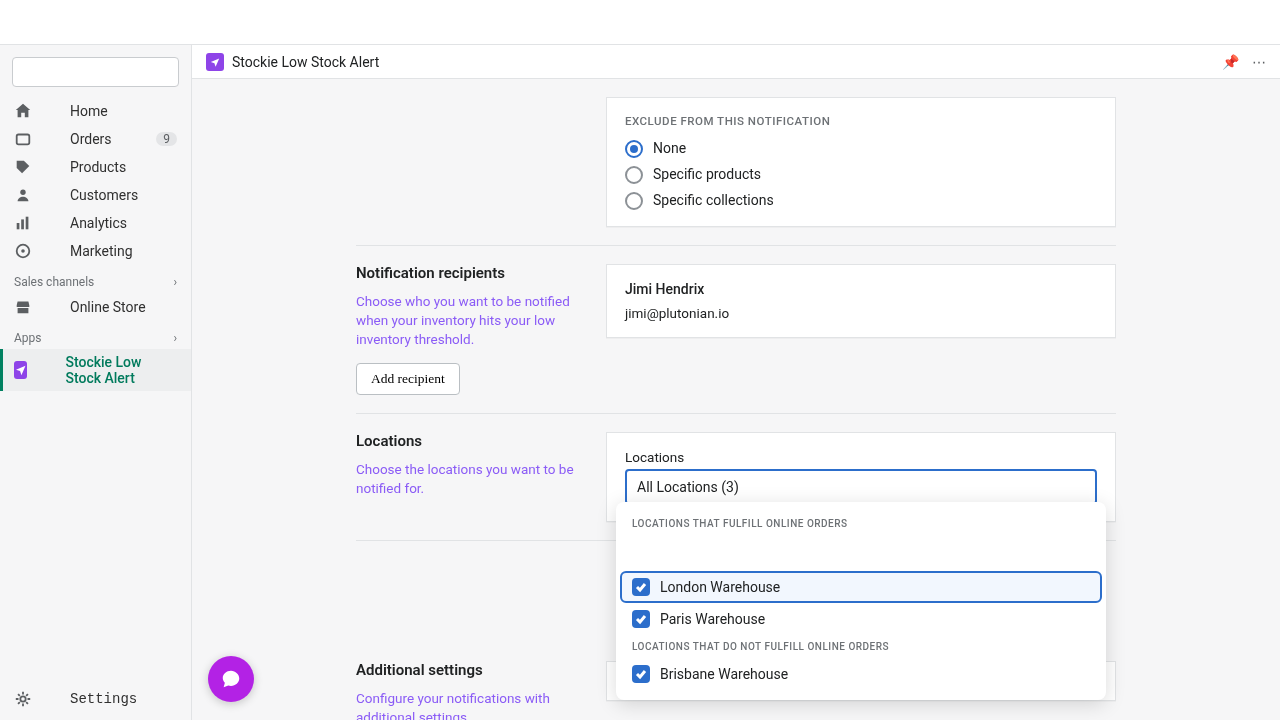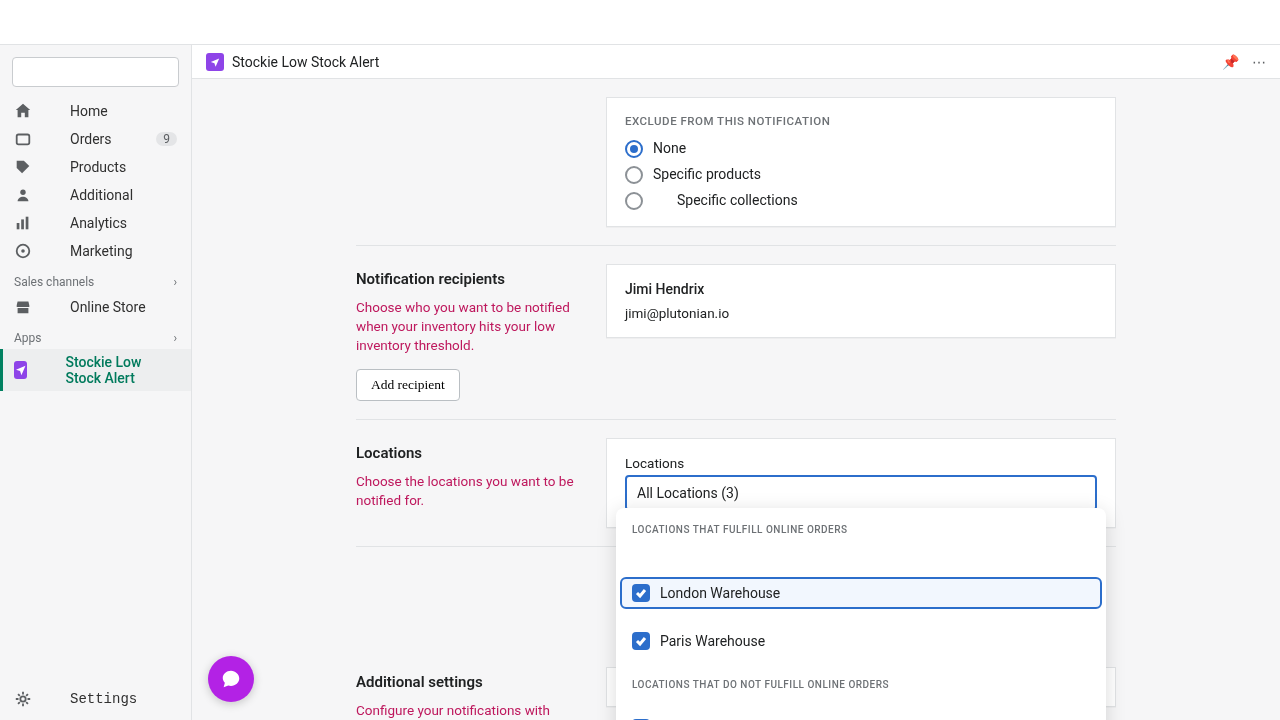--- a/index.html
+++ b/index.html
@@ -18,44 +18,44 @@
   .nav-settings { border-top: none; padding-bottom: 12px; font-family: Liberation Mono, monospace; }
 
   .main { flex: 1; display: flex; flex-direction: column; overflow: hidden; }
   .app-header { height: 34px; background: #fff; border-bottom: 1px solid #e1e3e5; display: flex; align-items: center; padding: 0 14px; }
   .app-logo { width: 18px; height: 18px; background:#8e44e8; border-radius:3px; display:flex; align-items:center; justify-content:center; margin-right:8px;}
   .app-header .actions { margin-left:auto; display:flex; gap:12px; color:#5c5f62;}
   .content { flex:1; overflow-y:auto; display:flex; justify-content:center; padding: 0 0 20px 0; position:relative;}
   .content-inner { width: 760px; }
 
   .section { display:flex; padding: 18px 0; border-bottom: 1px solid #e1e3e5; }
-  .section-left { width: 250px; padding-right: 20px; margin-top: 6px; }
+  .section-left { width: 250px; padding-right: 20px; }
   .section-left h3 { font-size: 15px; font-weight: 600; margin-bottom: 10px; }
-  .section-left p { font-size: 13.5px; color: #be185d; line-height: 1.4; }
+  .section-left p { font-size: 13.5px; color: #8b5cf6; line-height: 1.4; }
   .section-right { flex:1; }
 
   .card { background:#fff; border: 1px solid #e1e3e5; border-radius: 0; padding: 16px 18px; box-shadow: 0 1px 0 rgba(0,0,0,0.03); }
 
   .card-label-uc { font-size: 11.5px; letter-spacing: 0.5px; color: #6d7175; margin-bottom: 12px; font-weight:500;}
   .radio-row { display:flex; align-items:flex-start; margin-bottom: 8px; cursor:pointer; }
   .radio { width:18px; height:18px; border:2px solid #8c9196; border-radius:50%; margin-right:10px; display:flex; align-items:center; justify-content:center;}
   .radio.checked { border-color:#2c6ecb; }
   .radio.checked::after { content:""; width:8px; height:8px; background:#2c6ecb; border-radius:50%; }
 
   .btn { display:inline-block; padding: 7px 14px; border:1px solid #babfc3; background:#fff; border-radius:4px; cursor:pointer; font-size:13.5px; margin-top:14px;font-family:Liberation Serif, serif;}
 
   .recipient-name { font-weight:500; }
   .recipient-email { color:#202223; font-size:13.5px; margin-top:8px;}
 
   .field-label { font-size:13.5px; margin-bottom:4px; }
   .select-box { border:2px solid #2c6ecb; border-radius:4px; padding: 8px 10px; background:#fff; cursor:text;}
   
   .dropdown { position:absolute; background:#fff; border-radius:8px; box-shadow: 0 4px 20px rgba(0,0,0,0.15); width: 460px; padding: 10px 0; z-index:10; }
   .dd-head { font-size: 10px; letter-spacing: 0.5px; color:#6d7175; padding: 6px 16px; font-weight:500;}
-  .dd-item { display:flex; align-items:center; padding: 23px 12px; margin: 0 4px; border-radius:6px; cursor:pointer;}
+  .dd-item { display:flex; align-items:center; padding: 7px 12px; margin: 0 4px; border-radius:6px; cursor:pointer;}
   .dd-item.highlight { border:2px solid #2c6ecb; background:#f2f7fe; padding:5px 10px;margin-top:36px;}
   .cbx { width:18px; height:18px; background:#2c6ecb; border-radius:4px; margin-right:10px; display:flex; align-items:center; justify-content:center;}
   .cbx svg { width:12px; height:12px; stroke:#fff; stroke-width:3; fill:none;}
 
   .chat-fab { position:fixed; left:208px; bottom:18px; width:46px; height:46px; border-radius:50%; background:#b322e5; display:flex; align-items:center; justify-content:center; box-shadow:0 2px 10px rgba(0,0,0,0.2); cursor:pointer;}
   .chat-fab svg { width:22px; height:22px; fill:#fff;}
 </style>
 </head>
 <body>
 
@@ -90,21 +90,21 @@
         </span>
       <span>Products</span>
     </div>
     <div class="nav-item">
       <span class="icon">
           <svg viewBox="0 0 20 20">
             <circle cx="10" cy="7" r="3"></circle>
             <path d="M4 17c0-3 3-5 6-5s6 2 6 5z"></path>
           </svg>
         </span>
-      <span>Additional</span>
+      <span>Customers</span>
     </div>
     <div class="nav-item">
       <span class="icon">
           <svg viewBox="0 0 20 20">
             <rect x="3" y="10" width="3" height="7"></rect>
             <rect x="8" y="6" width="3" height="11"></rect>
             <rect x="13" y="3" width="3" height="14"></rect>
           </svg>
         </span>
       <span>Analytics</span>
@@ -180,21 +180,21 @@
             <div class="card">
               <div class="card-label-uc">EXCLUDE FROM THIS NOTIFICATION</div>
               <div class="radio-row">
                 <span class="radio checked"></span>
                 <span>None</span>
               </div>
               <div class="radio-row">
                 <span class="radio"></span>
                 <span>Specific products</span>
               </div>
-              <div class="radio-row" style="margin-bottom:0;gap:24px;">
+              <div class="radio-row" style="margin-bottom:0;">
                 <span class="radio"></span>
                 <span>Specific collections</span>
               </div>
             </div>
           </div>
         </div>
 
         <div class="section">
           <div class="section-left">
             <h3>Notification recipients</h3>

